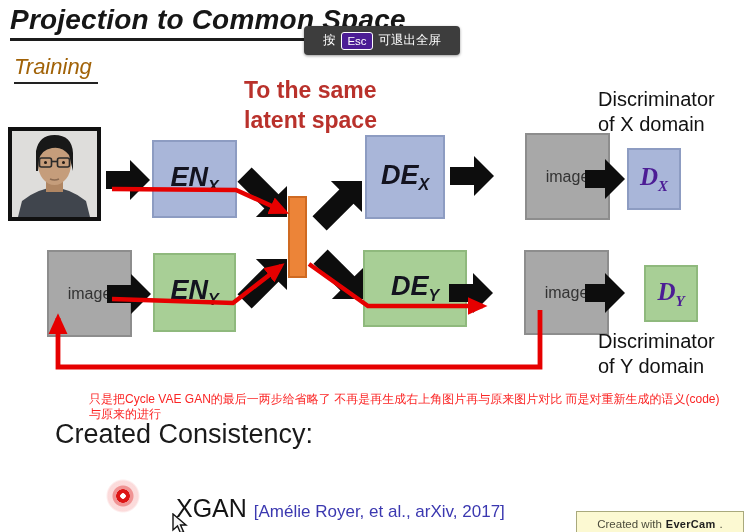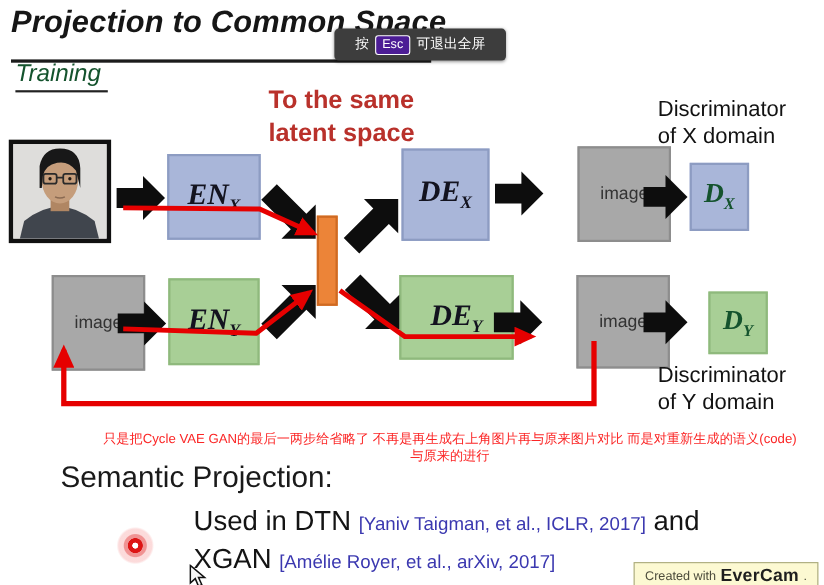--- a/index.html
+++ b/index.html
@@ -1,80 +1,80 @@
 <!DOCTYPE html>
 <html><head>
 <meta charset="utf-8">
 <style>
   html,body{margin:0;padding:0;background:#fff;}
   .stage{position:relative;width:749px;height:532px;background:#ffffff;overflow:hidden;
          font-family:"Liberation Sans",sans-serif;}
 
   
   .titlewrap{position:absolute;left:10px;top:4px;width:382px;border-bottom:3px solid #1c1c1c;
-             padding-bottom:18px;z-index:3;}
+             padding-bottom:2px;z-index:3;}
   .title{margin:0;font-size:28px;font-weight:700;font-style:italic;color:#161616;
          white-space:nowrap;letter-spacing:.2px;}
   .subtitlewrap{position:absolute;left:14px;top:54px;border-bottom:2px solid #222;
                 padding:0 6px 2px 0;z-index:3;}
-  .subtitle{font-size:22px;font-style:italic;color:#14532d;}
+  .subtitle{font-size:22px;font-style:italic;color:#a16207;}
 
   
   .tooltip{position:absolute;left:304px;top:26px;height:29px;min-width:138px;z-index:7;
            background:#3d3d3d;border-radius:4px;color:#fff;font-size:12.5px;
            display:flex;align-items:center;justify-content:center;gap:6px;padding:0 9px;
            box-shadow:0 1px 3px rgba(0,0,0,.4);}
   .tooltip .key{border:1.5px solid #fdfdfd;border-radius:3px;padding:0 5px;line-height:16px;
                 font-size:11.5px;background:#4c1d95;}
 
   
   .latent-caption{position:absolute;left:244px;top:75px;z-index:3;color:#b9312b;
                   font-size:23px;font-weight:700;line-height:30px;}
 
   
   .box{position:absolute;display:flex;align-items:center;justify-content:center;z-index:1;box-sizing:border-box;}
   .blue{background:#a9b6d9;border:2px solid #8d9cc2;}
   .green{background:#a8cf96;border:2px solid #8fb97d;}
   .gray{background:#a8a8a8;border:2px solid #8d8d8d;margin-left:29px;}
   .orange{background:#ec8438;border:2px solid #cf6a22;}
-  .math{font-family:Liberation Serif, serif;font-style:italic;font-weight:600;
+  .math{font-family:Liberation Sans, sans-serif;font-style:italic;font-weight:600;
         font-size:27px;color:#13131f;}
   .math sub{font-size:16px;font-style:italic;}
   .mathsm{font-family:"Liberation Serif",serif;font-style:italic;font-weight:600;
-          font-size:25px;color:#14532d;}
+          font-size:25px;color:#4c1d95;}
   .mathsm sub{font-size:15px;}
   .imglabel{font-size:16px;color:#333;}
 
   .photo{position:absolute;left:8px;top:127px;width:93px;height:94px;z-index:1;
          border:4px solid #101010;box-sizing:border-box;background:#dcdcda;}
 
   .disc-label{position:absolute;z-index:3;font-size:20px;color:#121212;line-height:25px;width:160px;}
 
   
   .overlay{position:absolute;left:0;top:0;z-index:2;pointer-events:none;}
 
   
   .cn-note{position:absolute;left:89px;top:392px;width:640px;z-index:4;color:#fb2525;
-           font-size:12px;line-height:15px;text-align:center;}
+           font-size:12px;line-height:15px;}
   .sem-heading{position:absolute;left:55px;top:419px;z-index:3;font-size:27px;color:#1a1a1a;}
   .bullet-line1{position:absolute;left:176px;top:460px;z-index:3;font-size:25px;color:#141414;white-space:nowrap;}
   .bullet-line2{position:absolute;left:176px;top:494px;z-index:3;font-size:25px;color:#141414;white-space:nowrap;text-align:center;}
   .cite{font-size:17px;color:#3b38b0;}
 
   .laser{position:absolute;left:105px;top:478px;width:36px;height:36px;z-index:5;border-radius:50%;
          background:radial-gradient(circle,#ffffff 0 2.5px,#dd1414 3px 6.5px,
                     rgba(225,40,40,.5) 7px 10px,rgba(240,90,90,.22) 11px 15px,transparent 17px);}
 
   .cursor{position:absolute;left:172px;top:513px;z-index:8;}
 
   .watermark{position:absolute;left:576px;top:511px;width:168px;height:26px;z-index:7;
              background:#fcf9d2;border:1px solid #a9a97c;box-sizing:border-box;
              display:flex;align-items:center;justify-content:center;gap:4px;
              font-size:11.5px;color:#4c4c3c;}
-  .watermark b{color:#1e1e1e;font-size:16px;letter-spacing:.3px;}
+  .watermark b{color:#1e1e1e;font-size:11px;letter-spacing:.3px;}
 </style>
 </head>
 <body>
 
 <div class="stage">
 
   <div class="titlewrap">
     <h1 class="title">Projection to Common Space</h1>
   </div>
   <div class="subtitlewrap">
@@ -170,25 +170,24 @@
     <polyline points="112,189 236,190 285,212" fill="none" stroke="#e60000" stroke-width="4.5" marker-end="url(#rh)"></polyline>
     <polyline points="112,299 233,303 281,266" fill="none" stroke="#e60000" stroke-width="4.5" marker-end="url(#rh)"></polyline>
     <polyline points="309,264 368,306 483,306" fill="none" stroke="#e60000" stroke-width="4.5" marker-end="url(#rh)"></polyline>
     <polyline points="540,310 540,367 58,367 58,318" fill="none" stroke="#e60000" stroke-width="4.8" marker-end="url(#rh)"></polyline>
   </svg>
 
   <div class="cn-note">
     <div>只是把Cycle VAE GAN的最后一两步给省略了 不再是再生成右上角图片再与原来图片对比 而是对重新生成的语义(code)与原来的进行</div>
   </div>
 
-  <div class="sem-heading">Semantic Projection:</div>
+  <div class="sem-heading">Created Consistency:</div>
 
   <div class="laser"></div>
 
-  <div class="bullet-line1"><span>Used in DTN </span><span class="cite">[Yaniv Taigman, et al., ICLR, 2017]</span><span> and</span></div>
   <div class="bullet-line2"><span>XGAN </span><span class="cite">[Amélie Royer, et al., arXiv, 2017]</span></div>
 
   <svg class="cursor" width="16" height="20" viewBox="0 0 16 20">
     <path d="M1,1 L1,17 L5.5,13 L8.5,20 L11.5,18.6 L8.5,12 L14,12 Z" fill="#f5f5f5" stroke="#111" stroke-width="1.4"></path>
   </svg>
 
   <div class="watermark">
     <span>Created with</span>
     <b>EverCam</b>
     <span>.</span>

